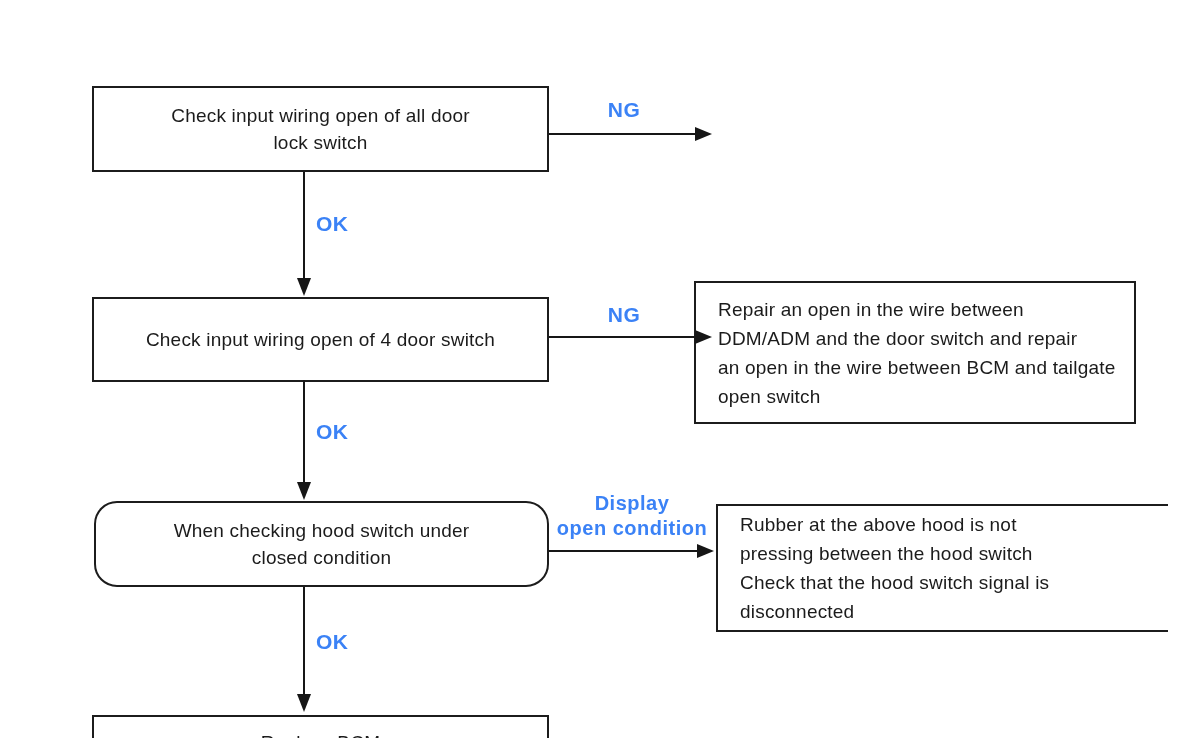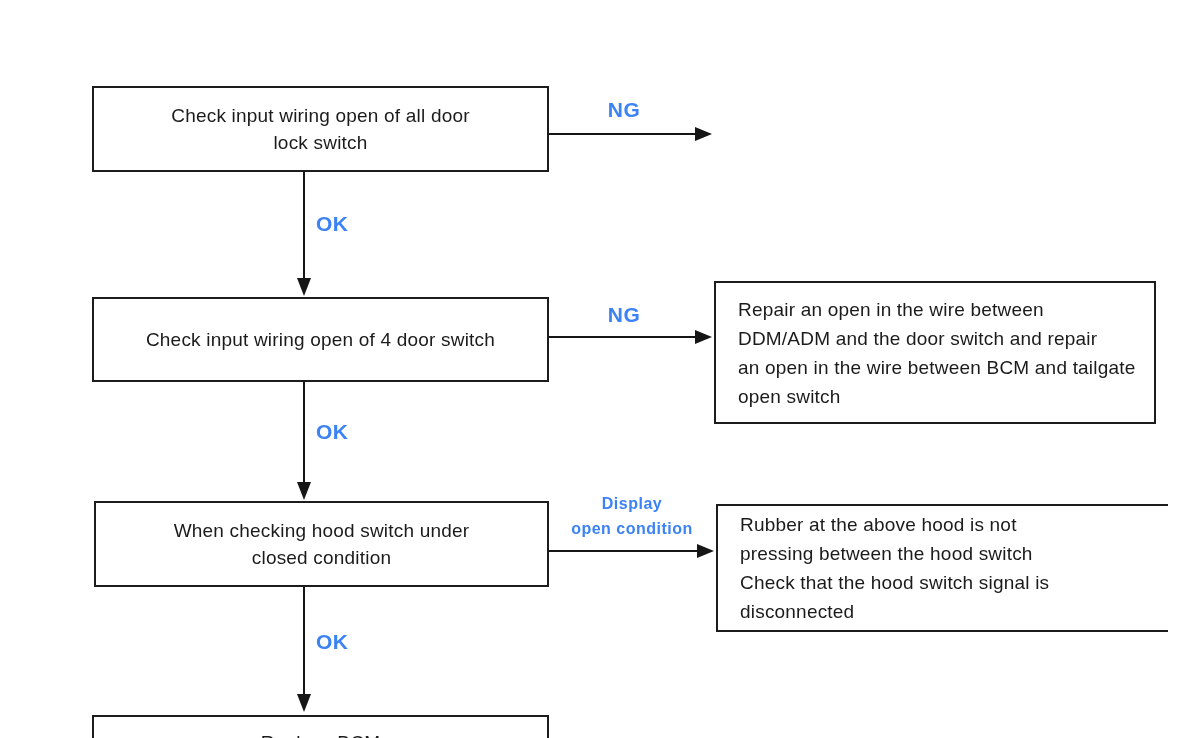--- a/index.html
+++ b/index.html
@@ -52,39 +52,39 @@
   }
   .edge-label {
     position: absolute;
     font-weight: bold;
     font-size: 21px;
     letter-spacing: 0.5px;
     white-space: pre-line;
     color: #3b82f6;
   }
   .edge-label.center { text-align: center; }
-  .display-label { font-size: 16px; line-height: 25px; }
+  .display-label { font-size: 20px; line-height: 25px; }
 </style>
 </head>
 <body>
 
 <div class="canvas">
 
   <div class="box step" style="left:28px; top:22px; width:457px; height:86px;">Check input wiring open of all door
 lock switch</div>
 
   <div class="box step" style="left:28px; top:233px; width:457px; height:85px;">Check input wiring open of 4 door switch</div>
 
-  <div class="box step" style="left:30px; top:437px; width:455px; height:86px;">When checking hood switch under
+  <div class="box step" style="left:30px; top:437px; width:455px; height:86px;border-radius:23px;">When checking hood switch under
 closed condition</div>
 
   <div class="box step" style="left:28px; top:651px; width:457px; height:55px;">Replace BCM</div>
 
 
-  <div class="box result" style="left:650px; top:217px; width:442px; height:143px;">Repair an open in the wire between
+  <div class="box result" style="left:630px; top:217px; width:442px; height:143px;">Repair an open in the wire between
 DDM/ADM and the door switch and repair
 an open in the wire between BCM and tailgate
 open switch</div>
 
   <div class="box result" style="left:652px; top:440px; width:491px; height:128px;">Rubber at the above hood is not
 pressing between the hood switch
 Check that the hood switch signal is
 disconnected</div>
 
   <div class="edge-label center" style="left:485px; top:34px; width:150px;">NG</div>

